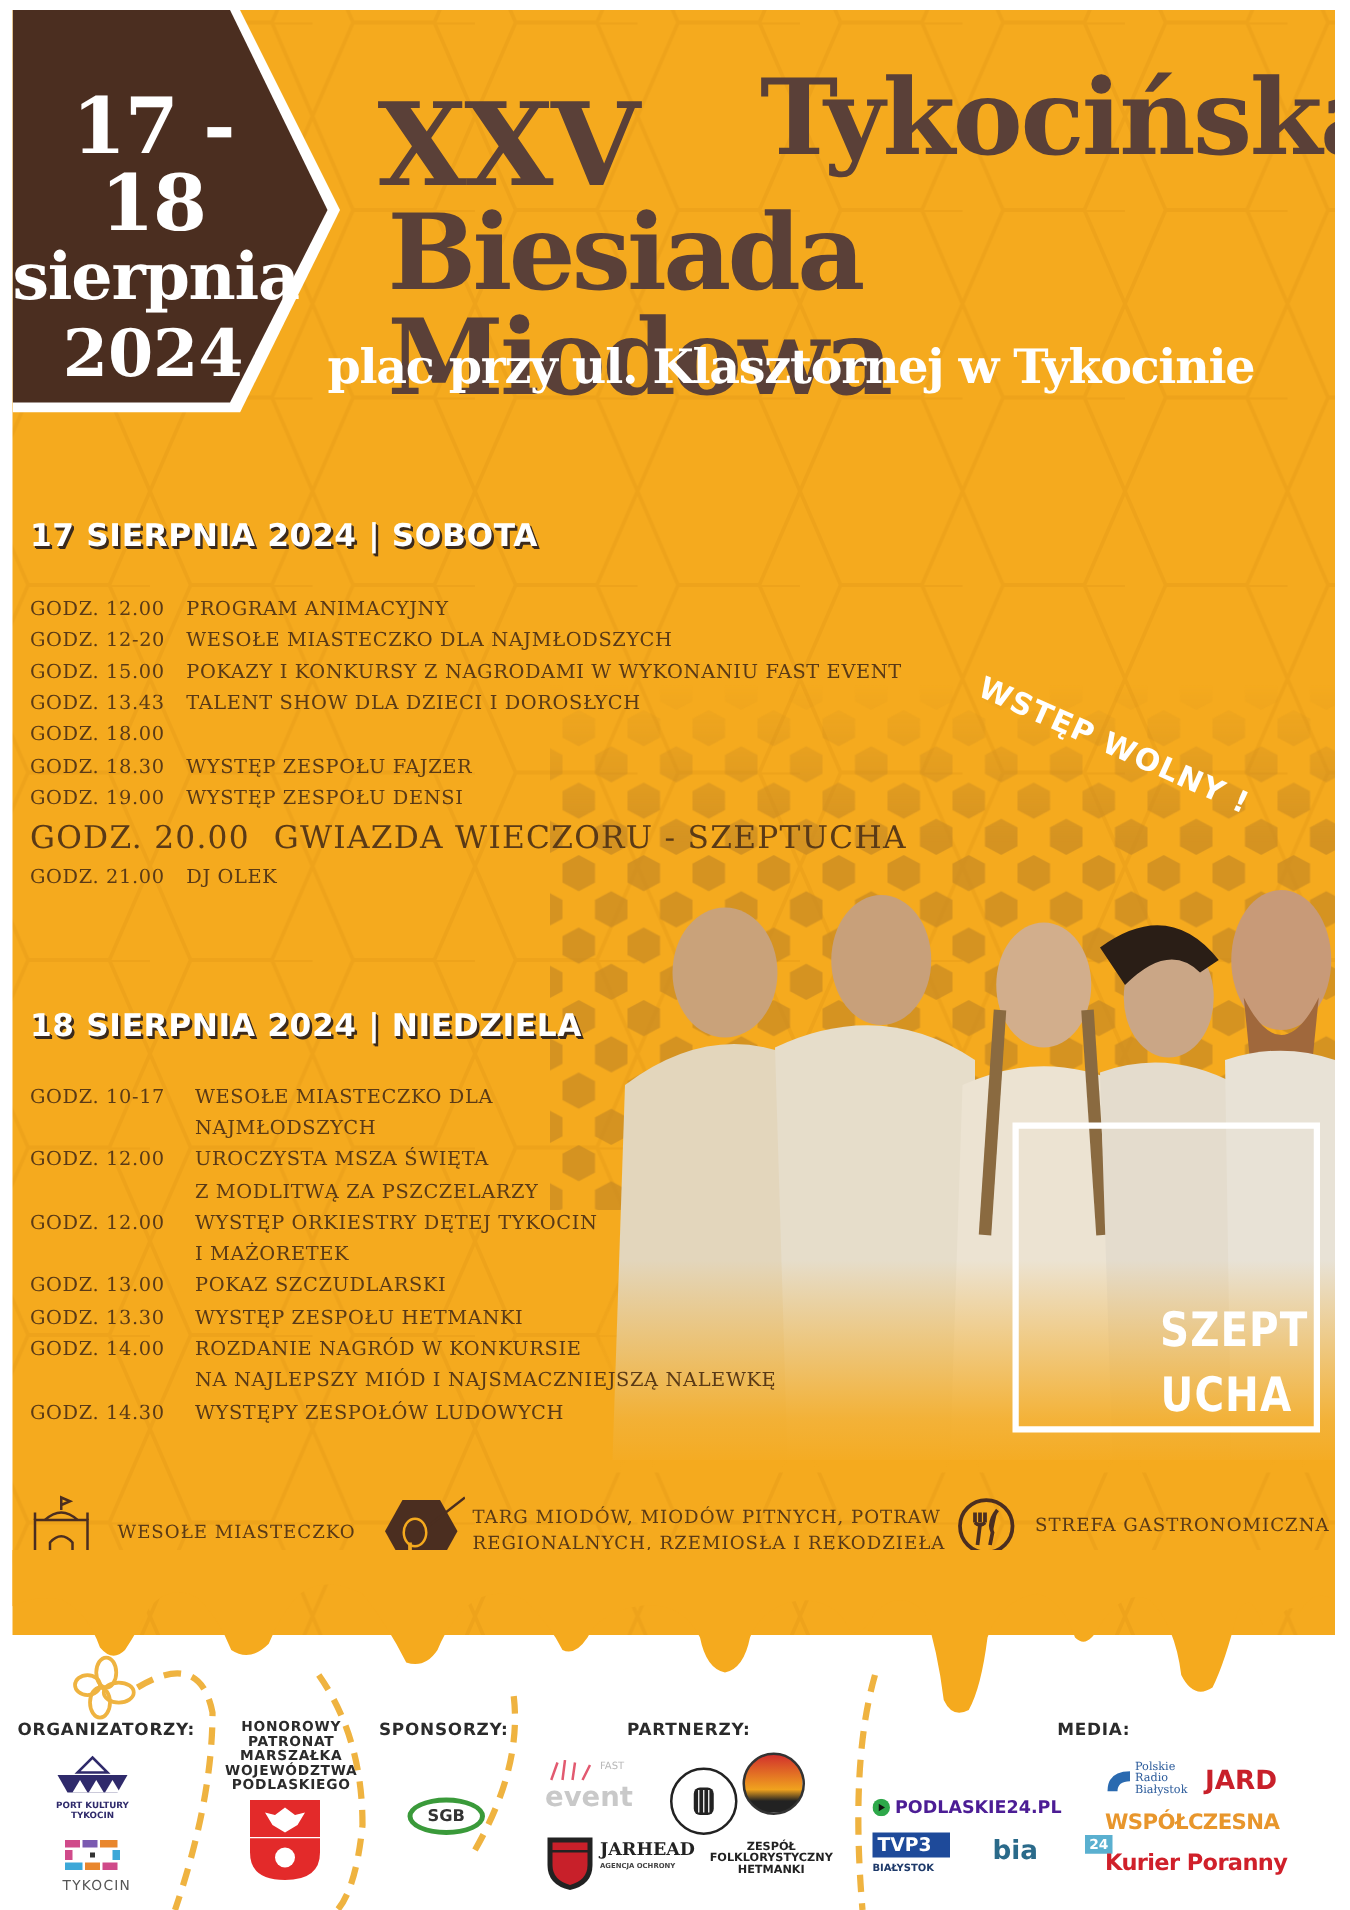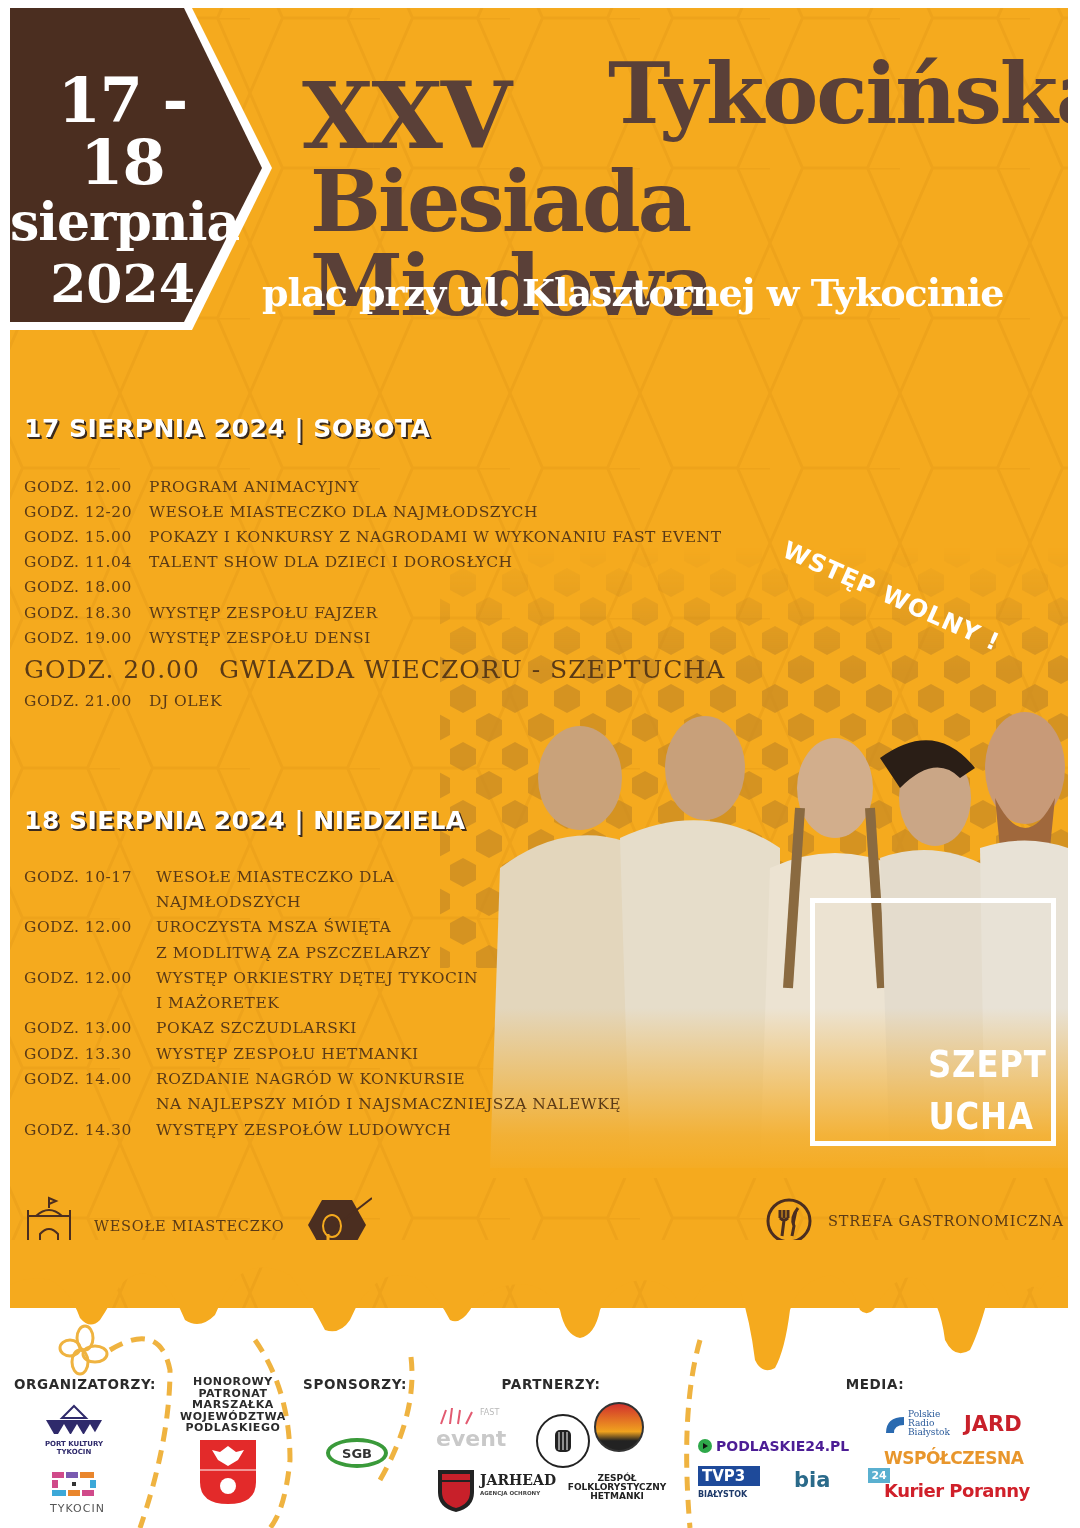--- a/index.html
+++ b/index.html
@@ -171,21 +171,21 @@
     </div>
   <div class="row">
       <span class="t">GODZ. 12-20</span>
       <span>WESOŁE MIASTECZKO DLA NAJMŁODSZYCH</span>
     </div>
   <div class="row">
       <span class="t">GODZ. 15.00</span>
       <span>POKAZY I KONKURSY Z NAGRODAMI W WYKONANIU FAST EVENT</span>
     </div>
   <div class="row">
-      <span class="t">GODZ. 11.04</span>
+      <span class="t">GODZ. 13.43</span>
       <span>TALENT SHOW DLA DZIECI I DOROSŁYCH</span>
     </div>
   <div class="row">
       <span class="t">GODZ. 18.00</span>
     </div>
   <div class="row">
       <span class="t">GODZ. 18.30</span>
       <span>WYSTĘP ZESPOŁU FAJZER</span>
     </div>
   <div class="row">
@@ -261,20 +261,22 @@
   <span style="margin-left:14px;">WESOŁE MIASTECZKO</span>
 </div>
 <div class="amen" style="left:308px;">
   <svg width="64" height="58" viewBox="0 0 64 58">
     <polygon points="14,4 44,4 58,29 44,54 14,54 0,29" fill="#4b2e20"></polygon>
     <line x1="28" y1="30" x2="64" y2="2" stroke="#4b2e20" stroke-width="2"></line>
     <ellipse cx="24" cy="30" rx="9" ry="11" fill="none" stroke="#f5aa1e" stroke-width="2"></ellipse>
     <path d="M20 38 L20 48" stroke="#f5aa1e" stroke-width="3"></path>
   </svg>
   <div style="margin-left:6px;">
+    <div>TARG MIODÓW, MIODÓW PITNYCH, POTRAW</div>
+    <div>REGIONALNYCH, RZEMIOSŁA I RĘKODZIEŁA</div>
   </div>
 </div>
 <div class="amen" style="left:764px;">
   <svg width="50" height="50" viewBox="0 0 50 50" fill="none" stroke="#4b2e20" stroke-width="3">
     <circle cx="25" cy="25" r="21"></circle>
     <path d="M16 14 L16 22 M20 14 L20 22 M24 14 L24 22 M16 22 Q20 26 24 22 M20 24 L18 40"></path>
     <path d="M34 12 Q26 22 30 30 L28 40" fill="#4b2e20"></path>
   </svg>
   <span style="margin-left:14px;">STREFA GASTRONOMICZNA</span>
 </div>

